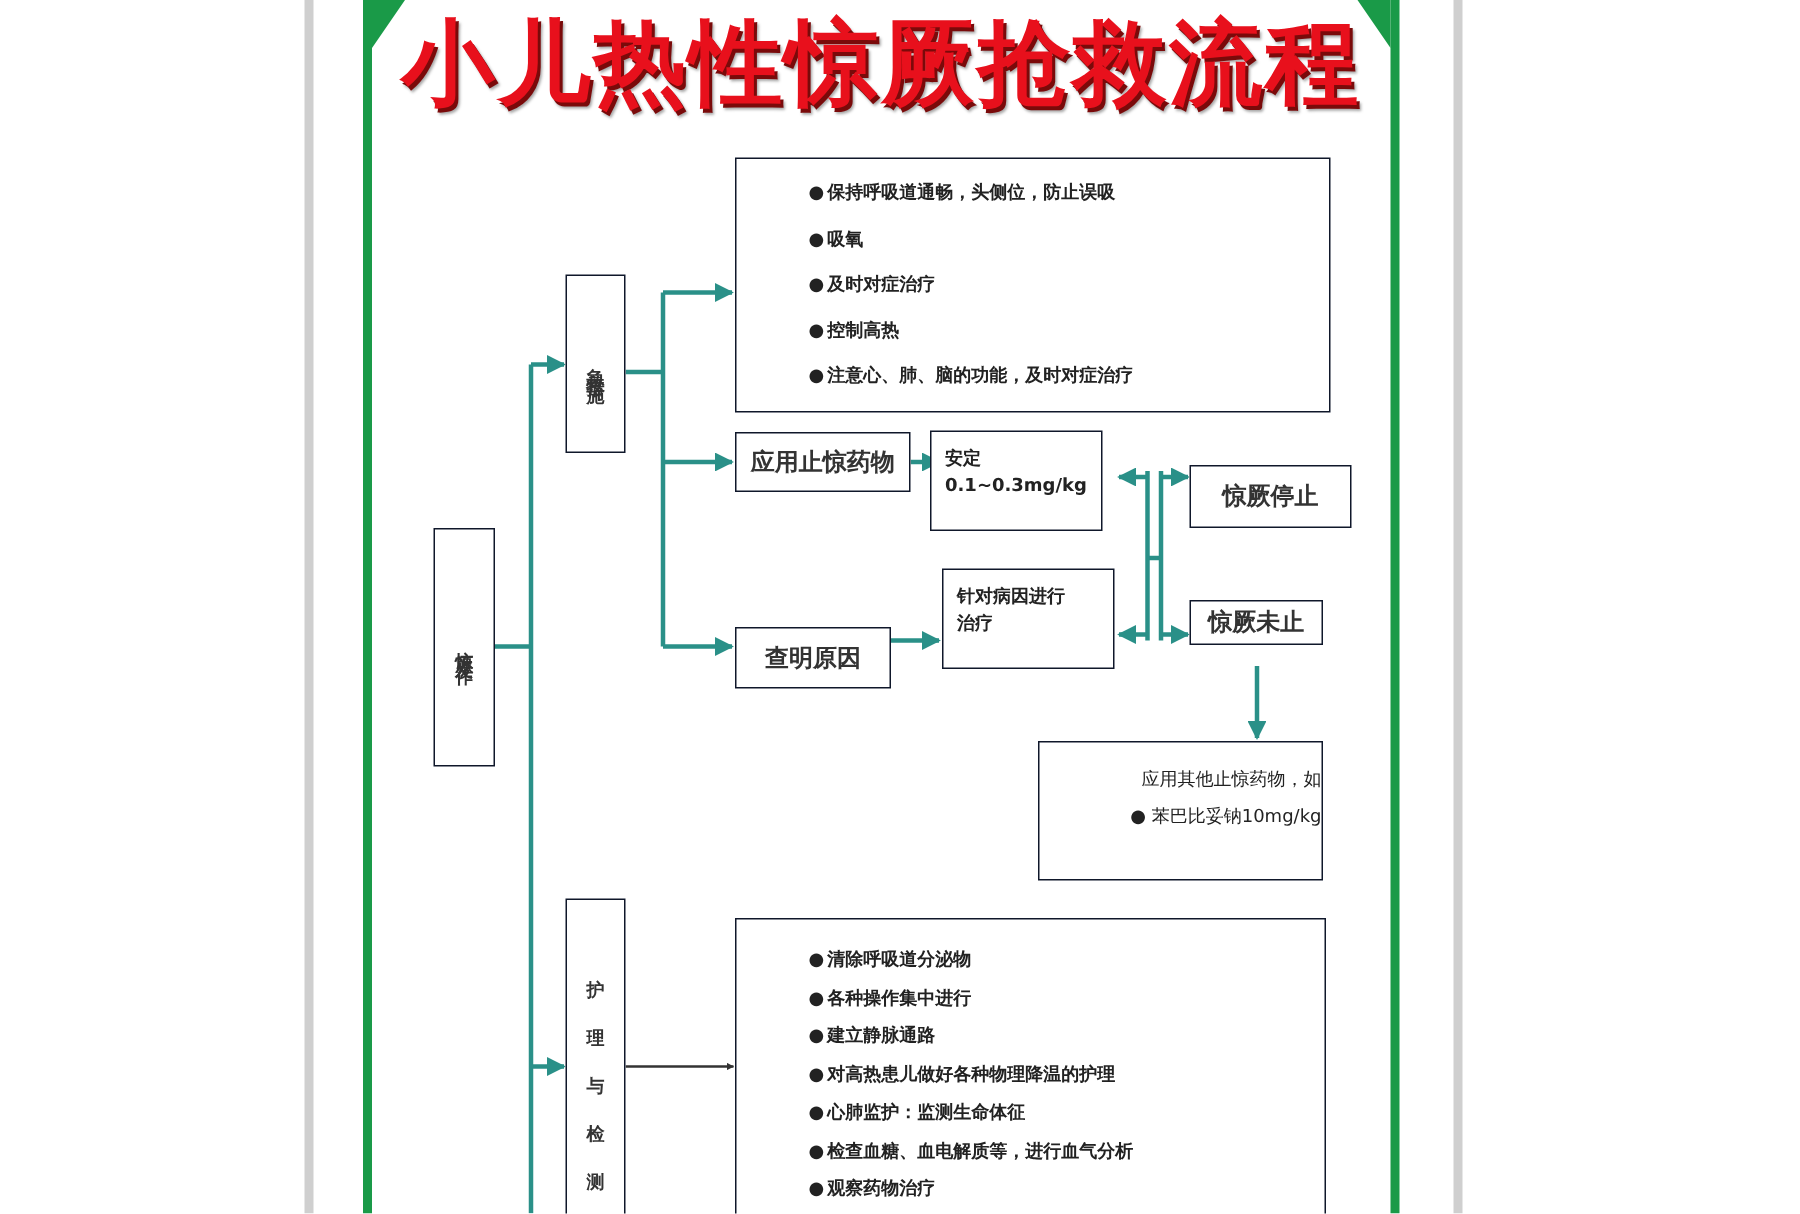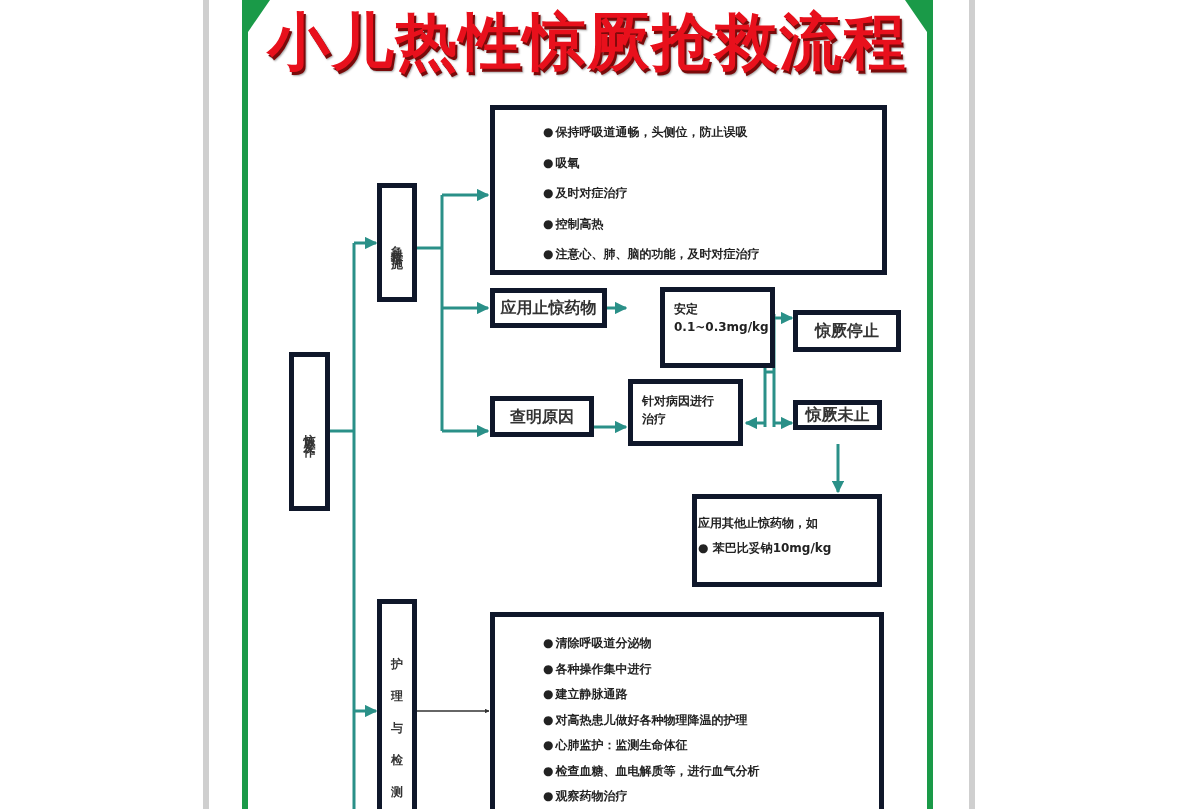--- a/index.html
+++ b/index.html
@@ -19,42 +19,42 @@
   .title {
     position:absolute; left:248px; top:4px; width:679px; text-align:center;
     font-family:"DejaVu Sans", sans-serif; font-weight:bold; font-size:62px;
     letter-spacing:2px; color:#e8101c; line-height:76px;
     text-shadow:2px 3px 0 #7a0a0a, 3px 4px 2px rgba(0,0,0,0.35);
   }
 
   svg.flow { position:absolute; left:0; top:0; width:1200px; height:809px; }
 
   .box {
-    position:absolute; border:5px solid #0f172a; background:#fff;
+    position:absolute; border:1px solid #0f172a; background:#fff;
     font-size:12px; line-height:16px; color:#222;
   }
   .vbox { display:flex; align-items:center; justify-content:center; }
   .vtext { writing-mode:vertical-rl; font-size:12px; letter-spacing:4px; font-weight:bold; color:#333; }
   .vstack { display:flex; flex-direction:column; align-items:center; gap:16px; font-size:12px; font-weight:bold; color:#333; }
 
   .hbox { display:flex; align-items:center; justify-content:center; font-weight:bold; font-size:16px; color:#333; }
 
   ul.bullets { list-style:none; }
   ul.bullets li { font-size:12px; font-weight:bold; color:#222; white-space:nowrap; }
   ul.bullets li::before { content:"●"; margin-right:2px; font-size:12px; }
 
   .b1 { left:490px; top:105px; width:397px; height:170px; padding:14px 0 0 48px; }
   .b1 li { height:30.6px; line-height:16px; }
 
   .b8 { left:490px; top:612px; width:394px; height:210px; padding:18px 0 0 48px; }
   .b8 li { height:25.5px; }
 
   .b-dose { padding:8px 0 0 9px; font-weight:bold; }
   .b-dose div { line-height:18px; }
-  .b-final { padding:12px 0 0 1px; font-weight:bold; }
+  .b-final { padding:12px 0 0 26px; font-weight:normal;text-align:right; }
   .b-final div { line-height:25px; }
 </style>
 </head>
 <body>
 
 <div class="outer-frame-left"></div>
 <div class="outer-frame-right"></div>
 <div class="poster-border-left"></div>
 <div class="poster-border-right"></div>
 <div class="corner-tl"></div>
@@ -116,26 +116,26 @@
     <li>及时对症治疗</li>
     <li>控制高热</li>
     <li>注意心、肺、脑的功能，及时对症治疗</li>
   </ul>
 </div>
 
 <div class="box hbox" style="left:490px; top:288px; width:117px; height:40px;">
   <span>应用止惊药物</span>
 </div>
 
-<div class="box b-dose" style="left:660px; top:287px; width:115px; height:81px;">
+<div class="box b-dose" style="left:620px; top:287px; width:115px; height:67px;">
   <div>安定</div>
   <div>0.1~0.3mg/kg</div>
 </div>
 
-<div class="box hbox" style="left:490px; top:396px; width:104px; height:41px;">
+<div class="box hbox" style="left:490px; top:418px; width:104px; height:41px;">
   <span>查明原因</span>
 </div>
 
 <div class="box b-dose" style="left:628px; top:379px; width:115px; height:67px;">
   <div>针对病因进行</div>
   <div>治疗</div>
 </div>
 
 <div class="box hbox" style="left:793px; top:310px; width:108px; height:42px;">
   <span>惊厥停止</span>

